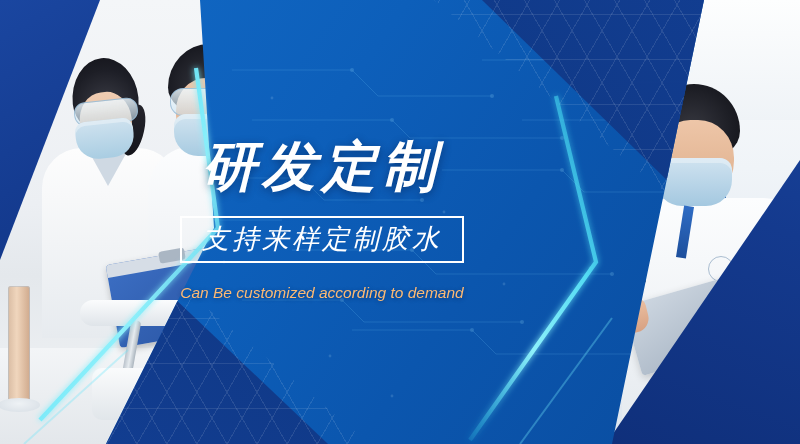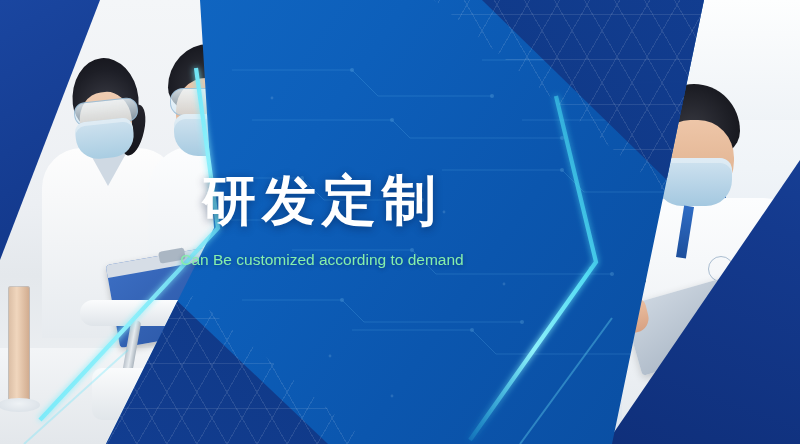--- a/index.html
+++ b/index.html
@@ -194,36 +194,37 @@
     clip-path:polygon(270px 0,270px 224px,40px 0);opacity:.96;}
 
   
   .cyan-svg{position:absolute;left:0;top:0;width:800px;height:444px;pointer-events:none;}
 
   
   #text-block{
     position:absolute;left:0;top:0;width:644px;height:444px;
     display:flex;flex-direction:column;align-items:center;justify-content:center;
     pointer-events:none;
+    font-style:italic;
   }
   #title-cn{
     font-size:54px;font-weight:bold;color:#ffffff;letter-spacing:6px;
     line-height:1;margin:0 0 22px 0;
     text-shadow:0 2px 8px rgba(0,20,60,.45);
     font-family:"DejaVu Sans","Liberation Sans",sans-serif;
   }
   #subtitle-box{
     border:2px solid #ffffff;padding:7px 20px 9px 20px;margin:0 0 20px 0;
   }
   #subtitle-cn{
     font-size:27px;color:#ffffff;letter-spacing:3px;line-height:1;
     font-family:"DejaVu Sans","Liberation Sans",sans-serif;white-space:nowrap;
   }
   #subtitle-en{
-    text-align:center;color:#86efac;font-size:15.5px;line-height:1.35;
+    text-align:center;color:#fdba74;font-size:15.5px;line-height:1.35;
     font-family:"Liberation Sans","DejaVu Sans",sans-serif;
     text-shadow:0 1px 4px rgba(0,20,60,.4);
   }
   #subtitle-en div{white-space:nowrap;}
 </style>
 </head>
 <body>
 
 <div id="banner">
 
@@ -373,19 +374,22 @@
 
     <g opacity="0.35">
       <path d="M128 350 L24 444" stroke="#6fe6f8" stroke-width="2" fill="none"></path>
       <path d="M612 318 L520 444" stroke="#6fe6f8" stroke-width="2" fill="none"></path>
     </g>
   </svg>
 
   <div id="text-block">
     <div id="title-cn">研发定制</div>
 
+    <div id="subtitle-box">
+      <div id="subtitle-cn">支持来样定制胶水</div>
+    </div>
 
     <div id="subtitle-en">
       <div>Can Be customized according to demand</div>
     </div>
   </div>
 
 </div>
 
 </body></html>

